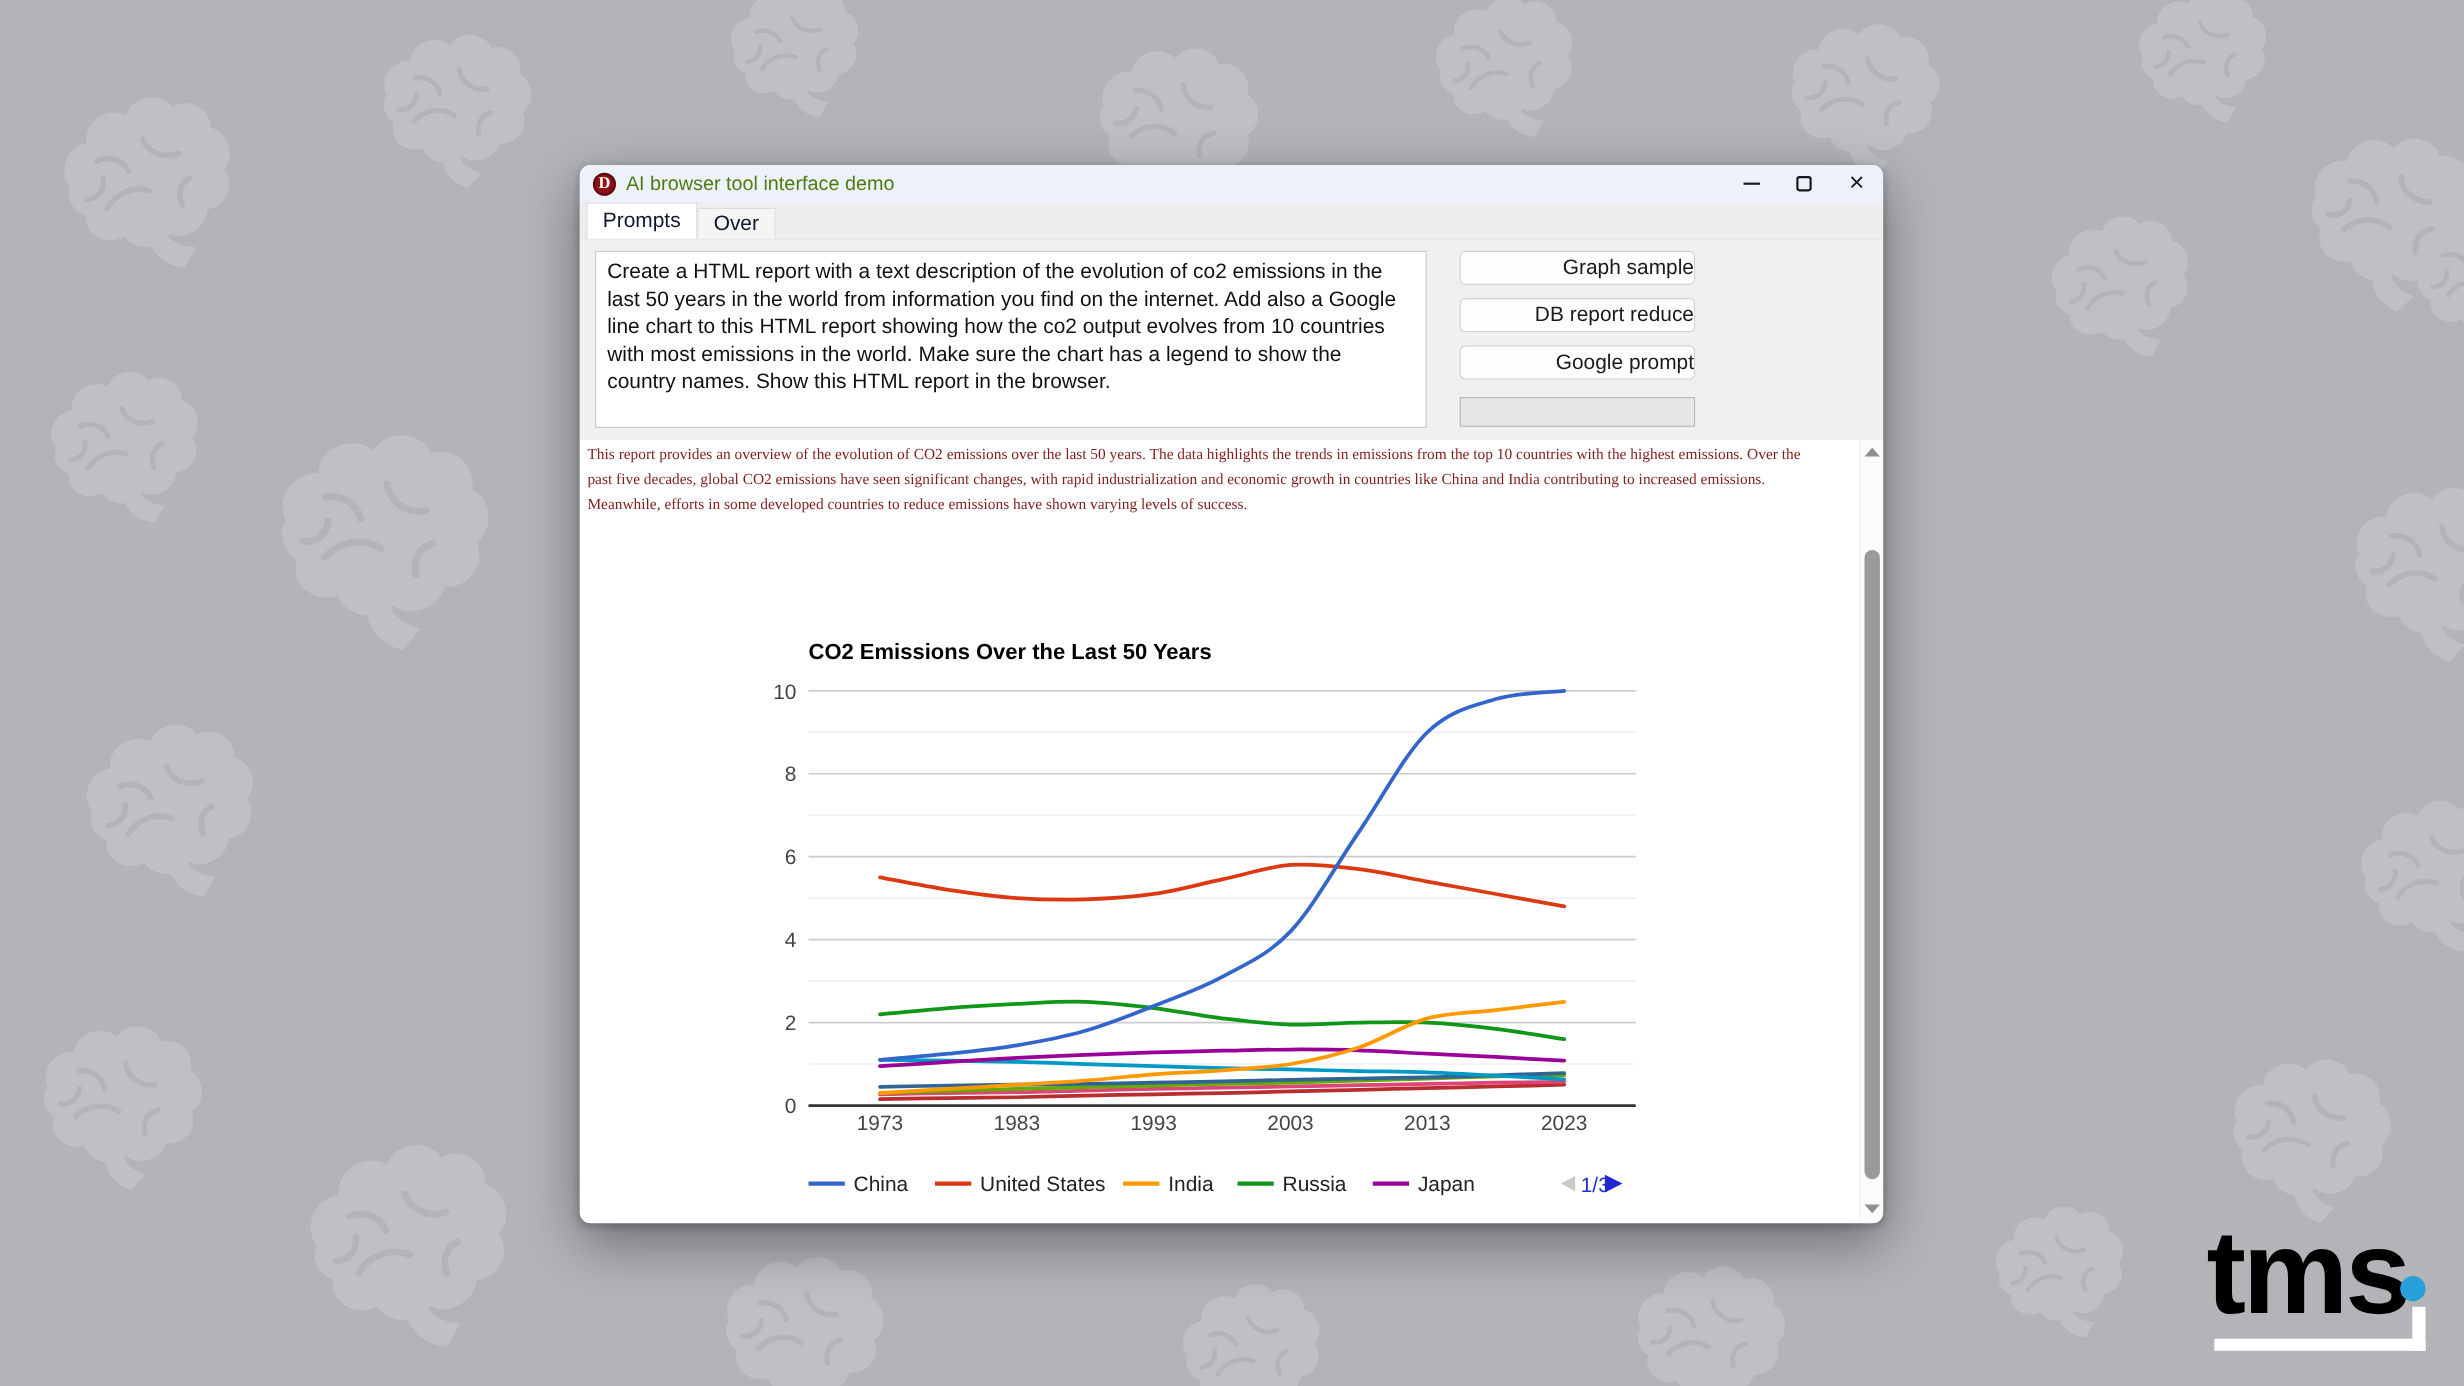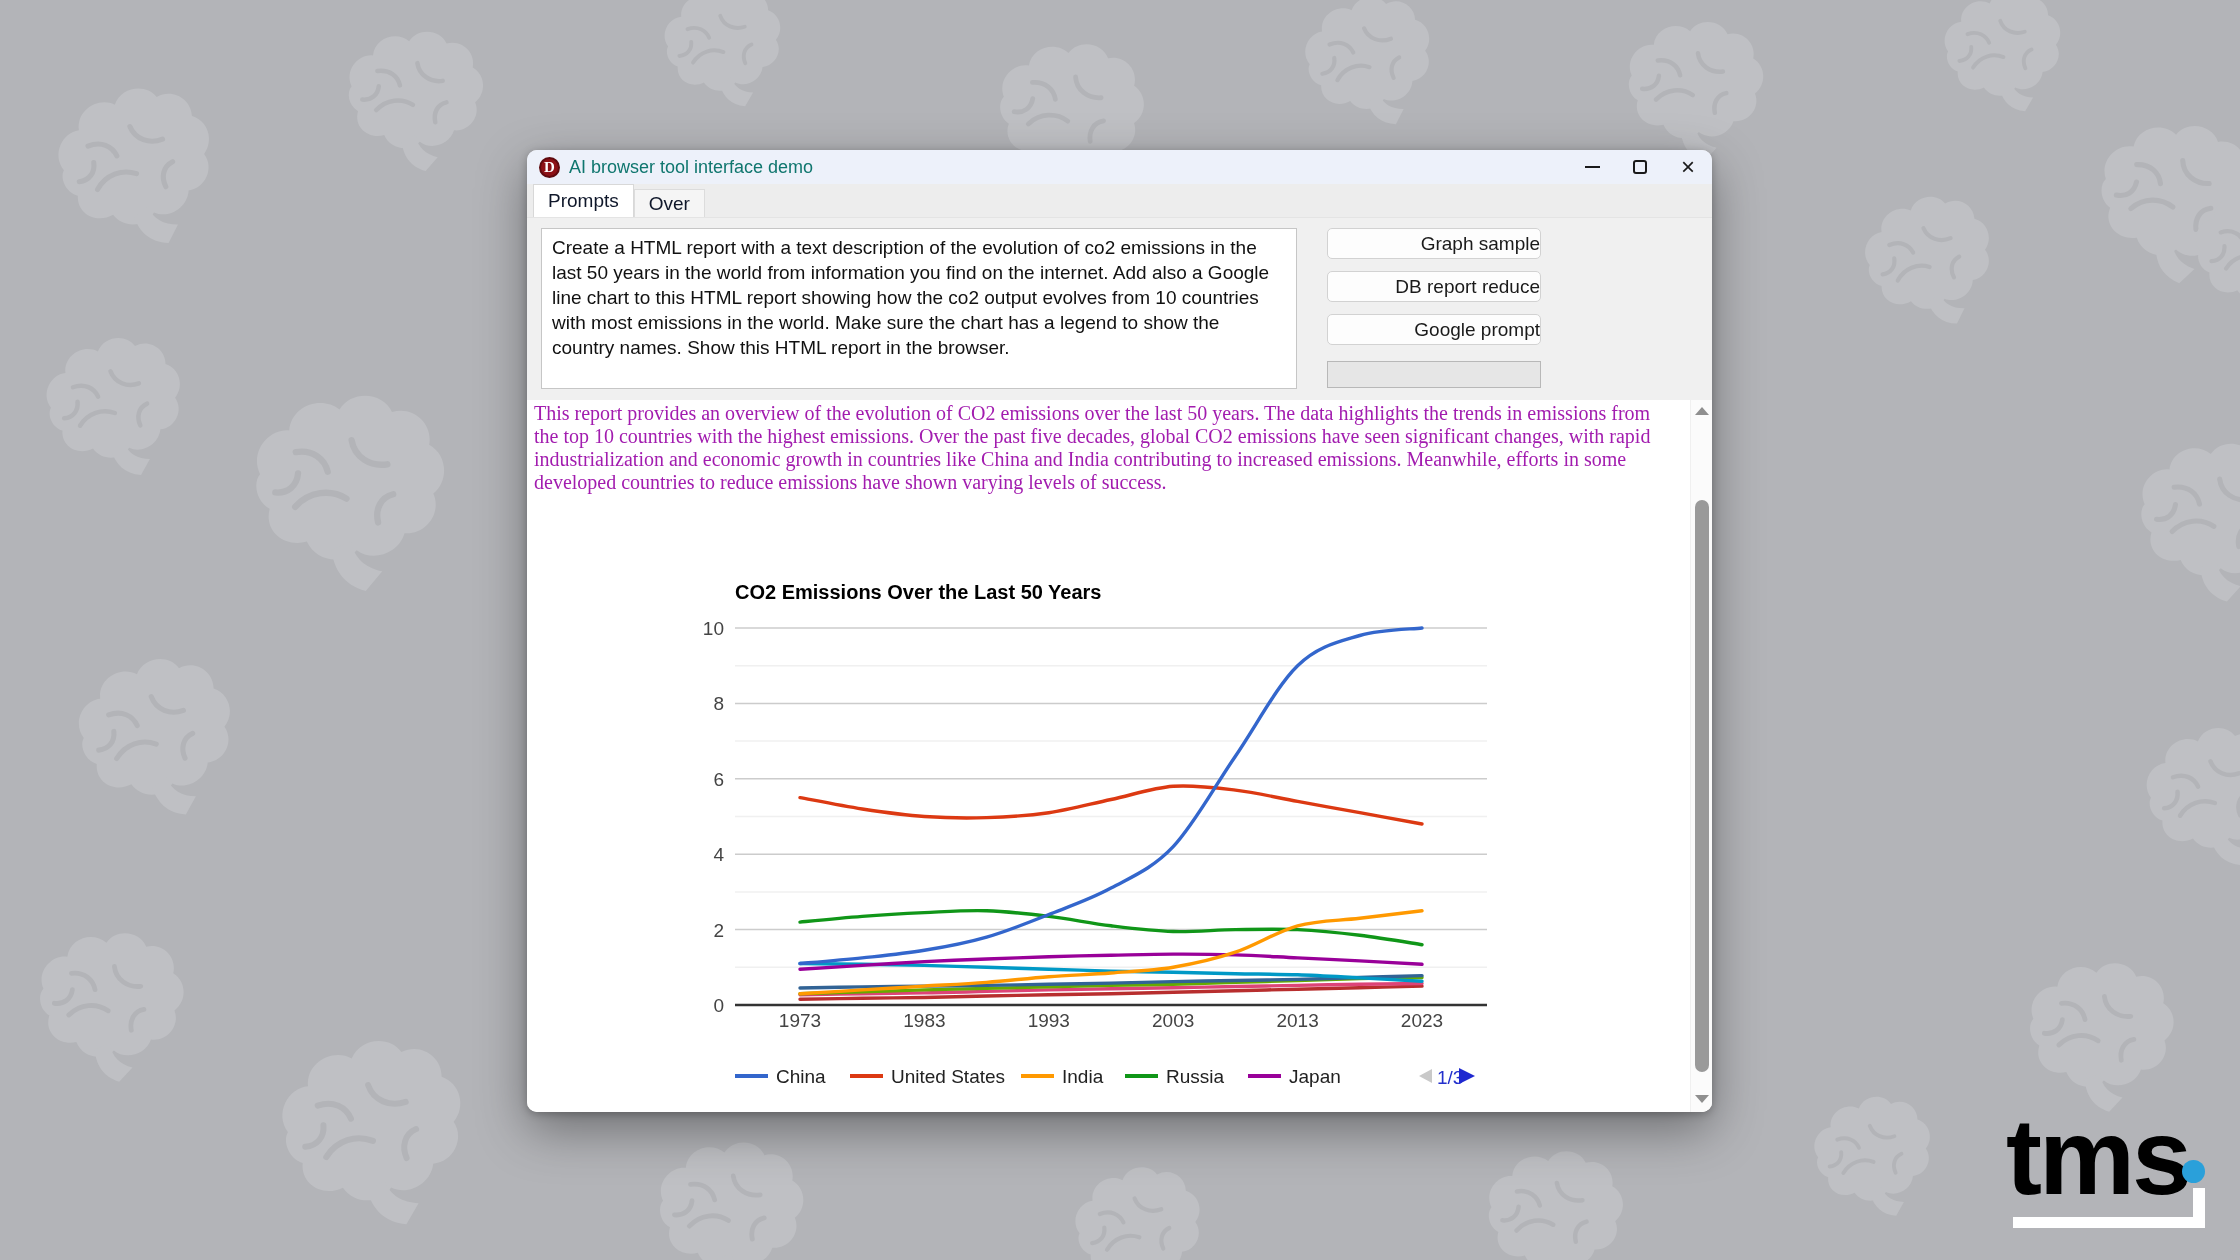--- a/index.html
+++ b/index.html
@@ -12,21 +12,21 @@
   
   .app-window {
     position:absolute; left:527px; top:150px; width:1185px; height:962px;
     background:#f0f0f0; border-radius:10px; overflow:hidden;
     box-shadow:0 18px 50px rgba(0,0,0,.38), 0 2px 8px rgba(0,0,0,.25);
   }
   .titlebar { height:34px; background:#edf1fa; display:flex; align-items:center; }
   .app-icon { width:21px; height:21px; border-radius:50%; background:#8d1116;
     border:2px solid #5f0a0e; color:#fff; font-family:"Liberation Serif",serif;
     font-weight:bold; font-size:15px; line-height:17px; text-align:center; margin-left:12px; }
-  .title-text { font-size:18px; color:#0f766e; margin-left:9px; }
+  .title-text { font-size:18px; color:#4d7c0f; margin-left:9px; }
   .win-controls { margin-left:auto; display:flex; height:100%; }
   .win-btn { width:48px; height:100%; display:flex; align-items:center; justify-content:center; }
   .min-glyph { width:15px; height:2px; background:#1a1a1a; }
   .max-glyph { width:14px; height:14px; border:2px solid #1a1a1a; border-radius:3px; }
   .close-glyph { font-size:24px; color:#1a1a1a; line-height:1; font-weight:400; }
 
   .tab-bar { height:34px; background:#ededed; display:flex; align-items:flex-end; padding-left:6px; border-bottom:1px solid #e4e4e4;}
   .tab { font-size:19px; color:#0f172a; padding:0 14px; display:flex; align-items:center; }
   .tab.active { background:#fff; height:33px; border:1px solid #d8d8d8; border-bottom:none; }
   .tab.inactive { background:#f5f5f5; height:28px; border:1px solid #dcdcdc; border-bottom:none; }
@@ -43,21 +43,21 @@
     display:block; width:214px; height:31px; margin-top:12px;
     background:#fdfdfd; border:1px solid #d2d2d2; border-radius:5px;
     font-family:"Liberation Sans",sans-serif; font-size:19px; color:#1a1a1a;text-align:right;
   }
   .app-btn:first-child { margin-top:10px; }
   .progress-bar { width:214px; height:27px; margin-top:16px; background:#e6e6e6; border:1px solid #b8b8b8; }
 
   .report-area { position:relative; height:712px; background:#fff; }
   .report-paragraph {
     position:absolute; left:7px; top:2px; width:1120px;
-    font-family:"Liberation Serif",serif; font-size:20px; line-height:23px; color:#a21caf;
+    font-family:"Liberation Serif",serif; font-size:14px; line-height:23px; color:#7f1d1d;
   }
   #chart-svg { position:absolute; left:173px; top:175px; }
 
   
   .scrollbar { position:absolute; right:0; top:0; width:22px; height:712px; background:#fbfbfb; border-left:1px solid #f0f0f0; }
   .scroll-btn { position:absolute; left:0; width:22px; height:18px; display:flex; align-items:center; justify-content:center; }
   .scroll-btn.up { top:2px; } .scroll-btn.down { bottom:4px; }
   .tri-up { width:0; height:0; border-left:7px solid transparent; border-right:7px solid transparent; border-bottom:8px solid #8f8f8f; }
   .tri-down { width:0; height:0; border-left:7px solid transparent; border-right:7px solid transparent; border-top:8px solid #8f8f8f; }
   .scroll-thumb { position:absolute; left:4px; top:100px; width:14px; height:572px; background:#9a9a9a; border-radius:7px; }

